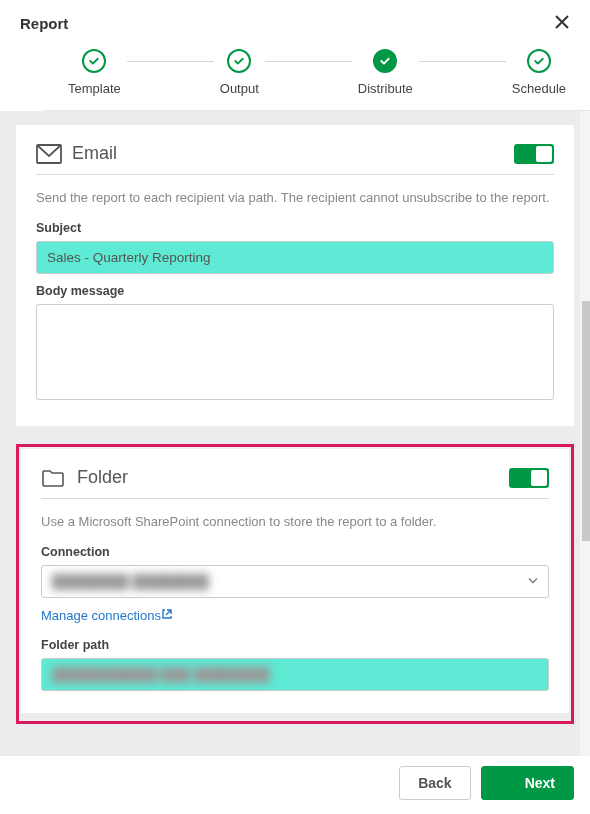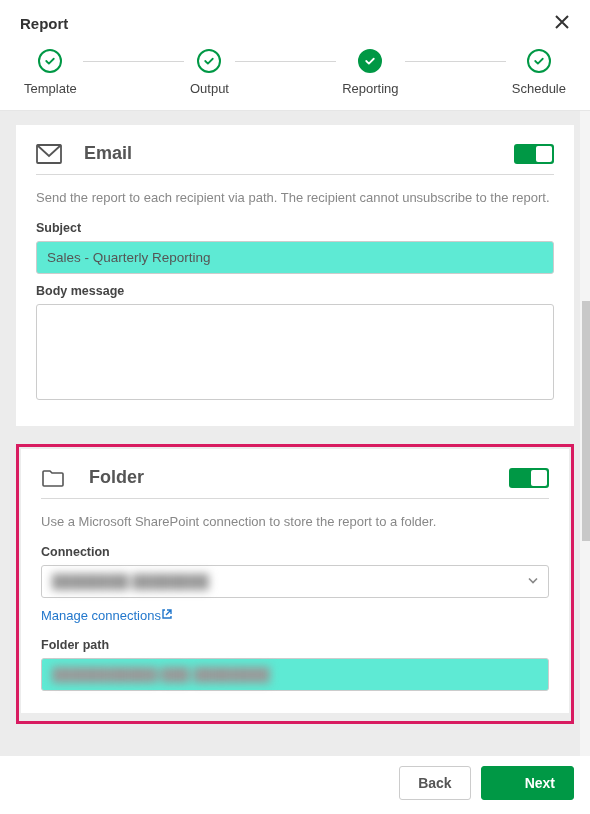--- a/index.html
+++ b/index.html
@@ -2,36 +2,36 @@
 <html><head>
 <meta charset="utf-8">
 <style>
   * { box-sizing: border-box; font-family: -apple-system, BlinkMacSystemFont, "Segoe UI", Arial, sans-serif; }
   body { margin: 0; width: 590px; height: 814px; background: #fff; overflow: hidden; position: relative; }
 
   .header { display: flex; align-items: center; justify-content: space-between; padding: 14px 20px 10px; }
   .header-title { font-size: 15px; font-weight: 700; color: #333; }
   .close-x { font-size: 18px; color: #333; cursor: pointer; line-height: 1; }
 
-  .stepper { display: flex; align-items: center; padding: 6px 24px 14px; border-bottom: 1px solid #e6e6e6; }
+  .stepper { display: flex; align-items: center; padding: 6px 24px 14px; border-bottom: 1px solid #e6e6e6; margin-left: 44px; }
   .step { display: flex; flex-direction: column; align-items: center; flex: 0 0 auto; }
   .step-circle { width: 24px; height: 24px; border-radius: 50%; display: flex; align-items: center; justify-content: center; }
   .step-circle.outline { border: 2px solid #009845; background: #fff; }
   .step-circle.filled { background: #009845; border: 2px solid #009845; }
   .step-check { width: 12px; height: 12px; }
   .step-check.green path { stroke: #009845; }
   .step-check.white path { stroke: #fff; }
   .step-label { font-size: 13px; color: #444; margin-top: 8px; }
   .step-line { flex: 1; height: 1px; background: #d6d6d6; margin: 0 6px 22px; }
 
   .content { background: #ececec; height: 686px; padding: 14px 16px 0; overflow: hidden; position: relative; }
 
   .section-card { background: #fff; padding: 18px 20px 22px; margin-bottom: 18px; }
   .section-head { display: flex; align-items: center; justify-content: space-between; padding-bottom: 10px; border-bottom: 1px solid #d9d9d9; margin-bottom: 14px; }
-  .section-head-left { display: flex; align-items: center; gap: 24px; font-weight: bold; }
+  .section-head-left { display: flex; align-items: center; gap: 12px; }
   .section-title { font-size: 18px; color: #555; }
   .section-icon { width: 24px; height: 20px; color: #555; }
 
   .toggle { width: 40px; height: 20px; border-radius: 3px; background: #009845; position: relative; cursor: pointer; }
   .toggle .knob { position: absolute; right: 2px; top: 2px; width: 16px; height: 16px; background: #fff; border-radius: 2px; }
 
   .desc-text { font-size: 13px; color: #888; margin-bottom: 14px; line-height: 1.4; }
   .field-label { font-size: 12.5px; font-weight: 600; color: #444; margin-bottom: 6px; }
   .text-input { width: 100%; border: 1px solid #ccc; border-radius: 3px; font-size: 13.5px; padding: 8px 10px; color: #555; background: #5eead4; }
   .textarea { width: 100%; height: 96px; border: 1px solid #ccc; border-radius: 3px; padding: 8px 10px; font-size: 13.5px; resize: none; }
@@ -86,21 +86,21 @@
       </div>
     <div class="step-label">Output</div>
   </div>
   <div class="step-line"></div>
   <div class="step">
     <div class="step-circle filled">
         <svg class="step-check white" viewBox="0 0 16 16">
           <path d="M3 8 L6.5 11.5 L13 5" stroke-width="2.4" fill="none" stroke-linecap="round" stroke-linejoin="round"></path>
         </svg>
       </div>
-    <div class="step-label">Reporting</div>
+    <div class="step-label">Distribute</div>
   </div>
   <div class="step-line"></div>
   <div class="step">
     <div class="step-circle outline">
         <svg class="step-check green" viewBox="0 0 16 16">
           <path d="M3 8 L6.5 11.5 L13 5" stroke-width="2.4" fill="none" stroke-linecap="round" stroke-linejoin="round"></path>
         </svg>
       </div>
     <div class="step-label">Schedule</div>
   </div>

